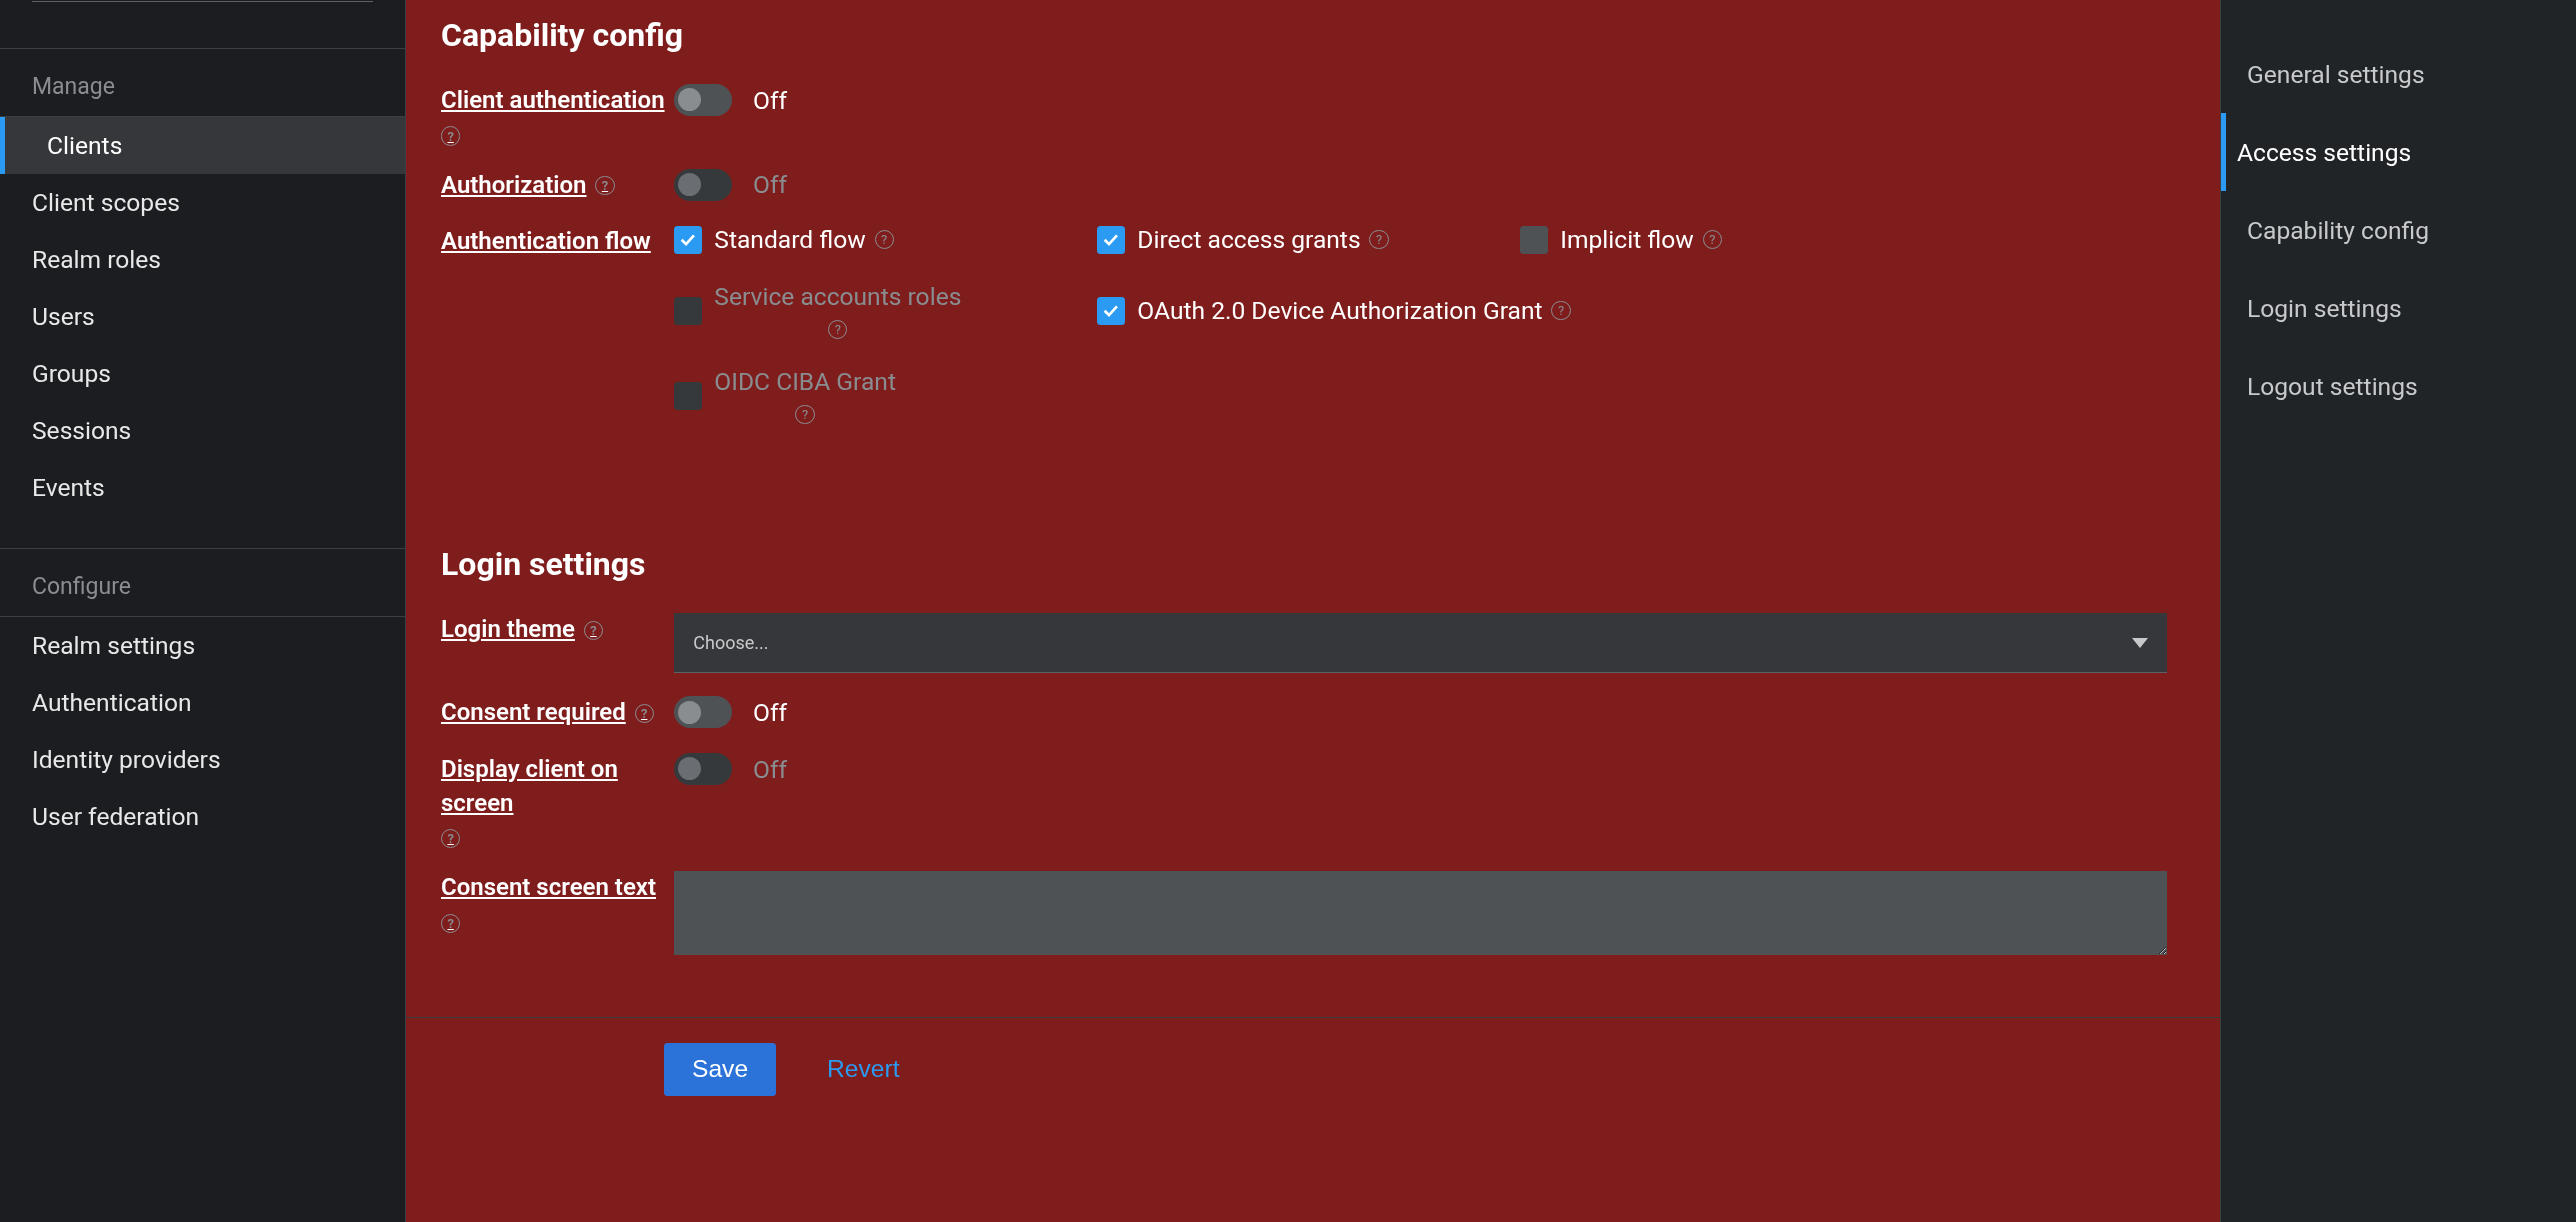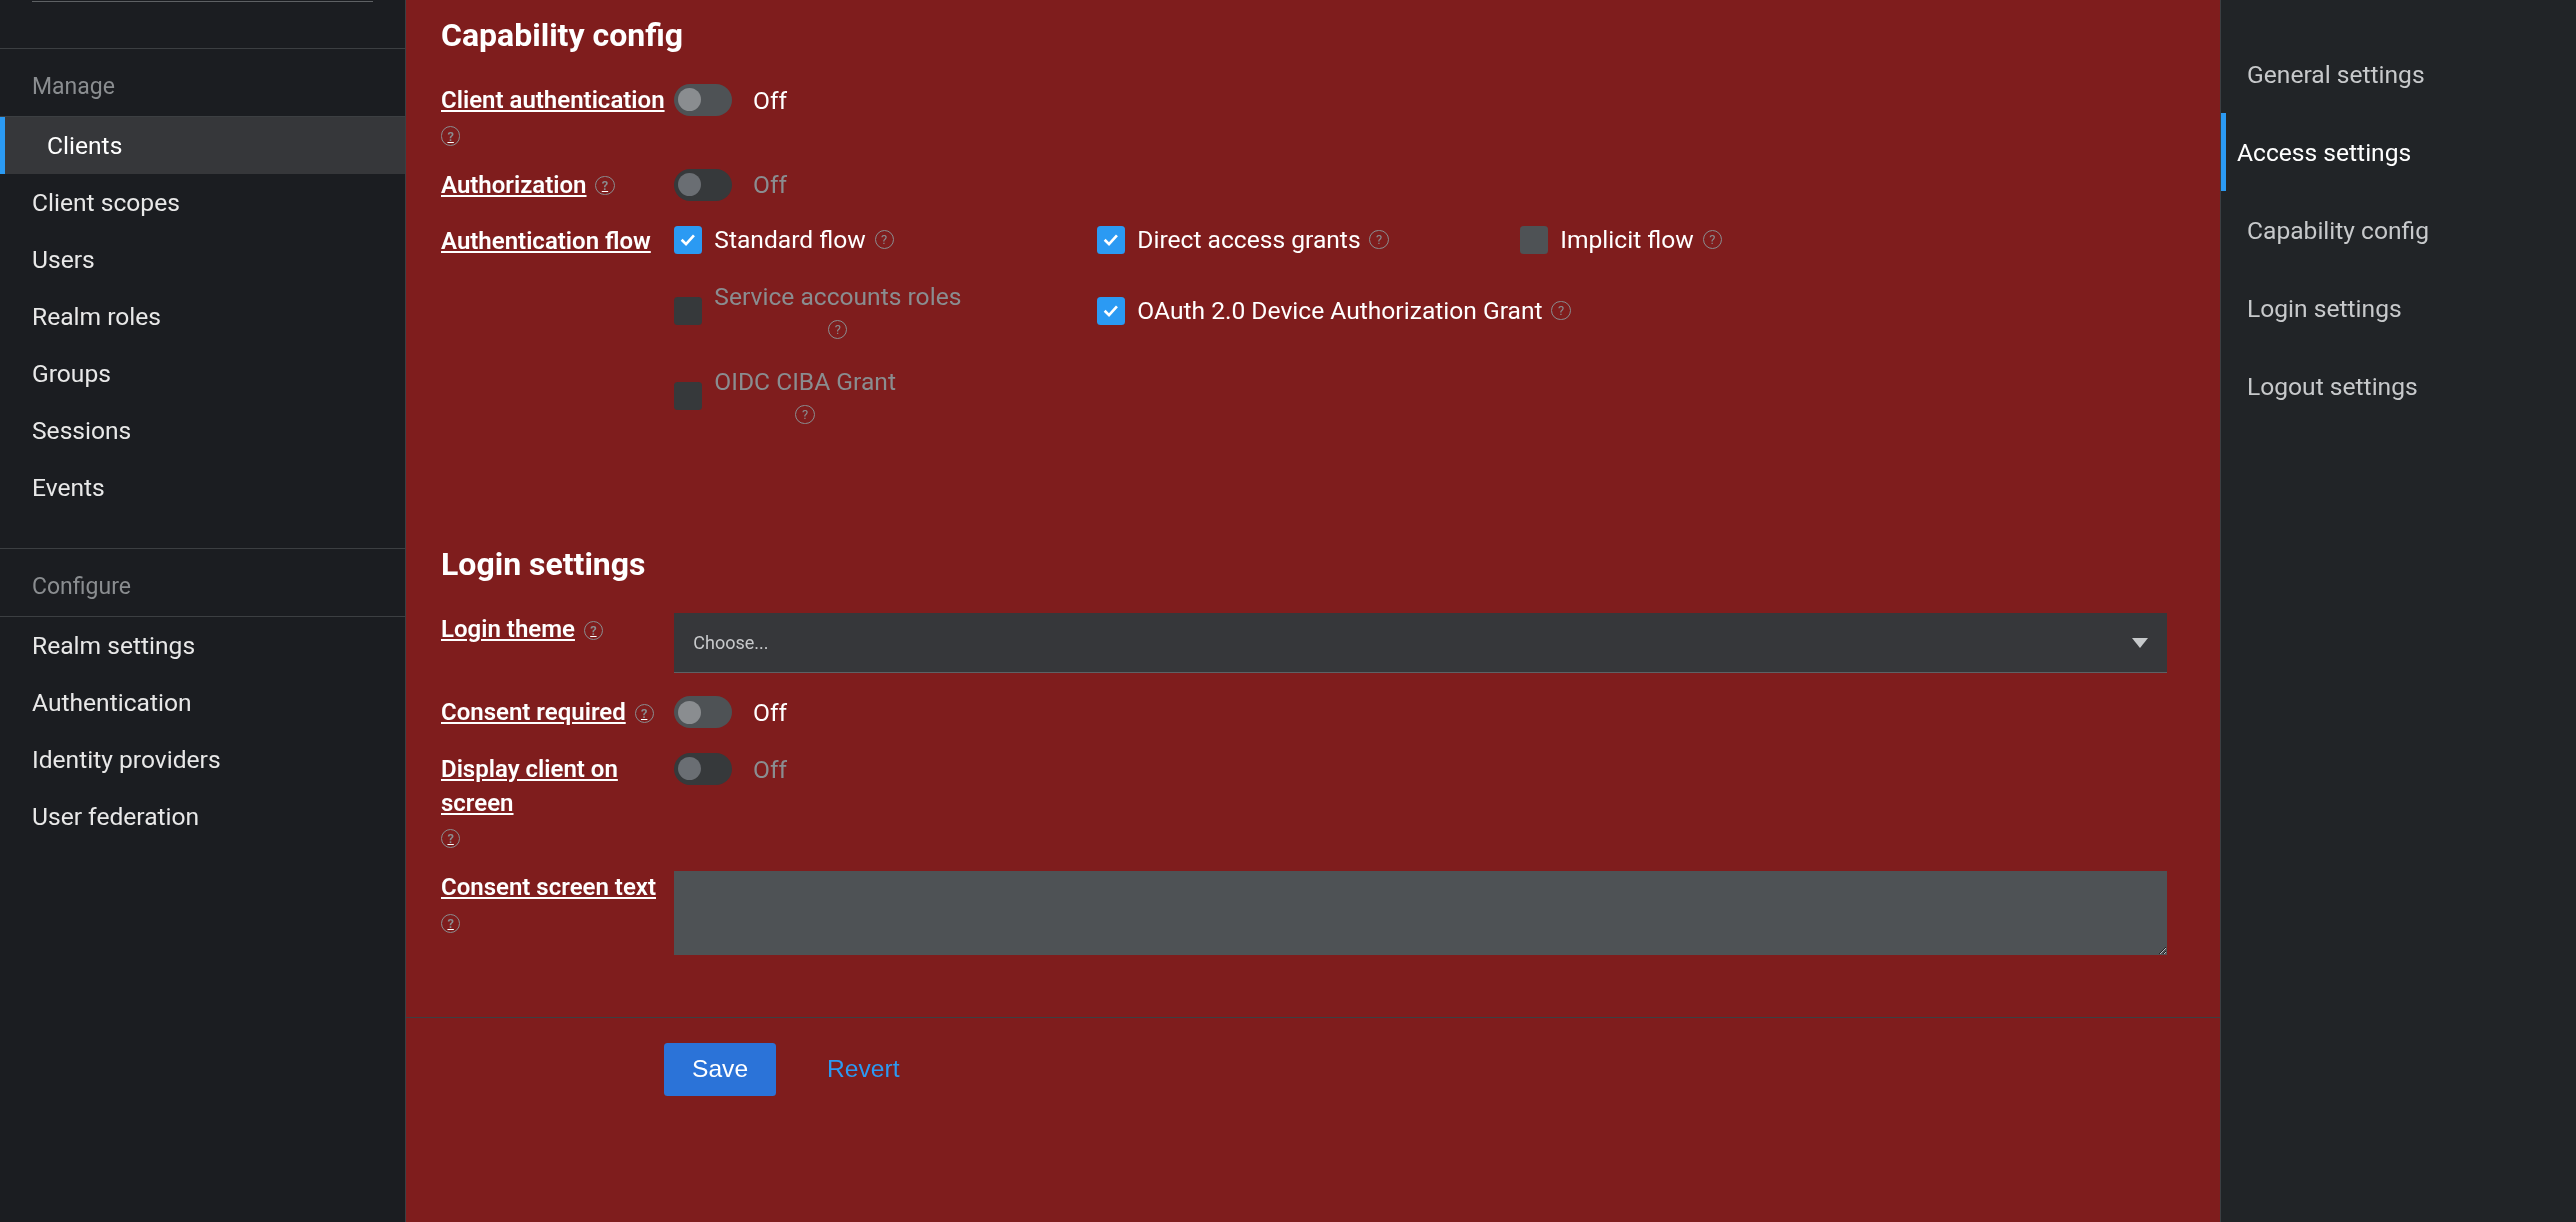--- a/index.html
+++ b/index.html
@@ -265,22 +265,22 @@
 <div class="app">
 
   <nav class="sidebar">
     <div style="height:1.8px;border-bottom:0.9px solid #5e6164;margin:0 32px;"></div>
     <div class="sidebar-divider" style="margin-top:46px"></div>
     <div class="nav-section-title">Manage</div>
     <div class="sidebar-divider"></div>
 
     <div class="nav-item active">Clients</div>
     <div class="nav-item">Client scopes</div>
+    <div class="nav-item">Realm roles</div>
     <div class="nav-item">Users</div>
-    <div class="nav-item">Realm roles</div>
     <div class="nav-item">Groups</div>
     <div class="nav-item">Sessions</div>
     <div class="nav-item">Events</div>
 
     <div class="sidebar-break"></div>
     <div class="sidebar-divider"></div>
     <div class="nav-section-title">Configure</div>
     <div class="sidebar-divider"></div>
 
     <div class="nav-item">Realm settings</div>

